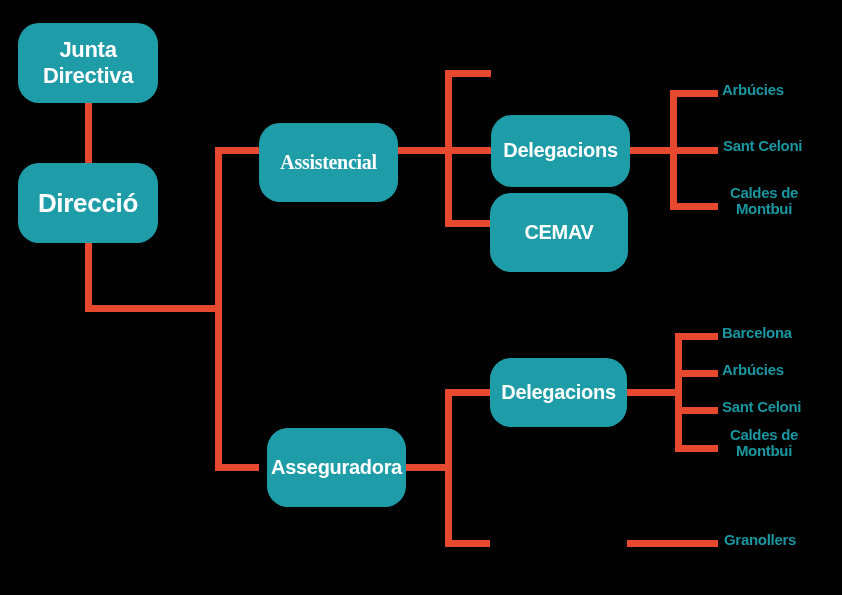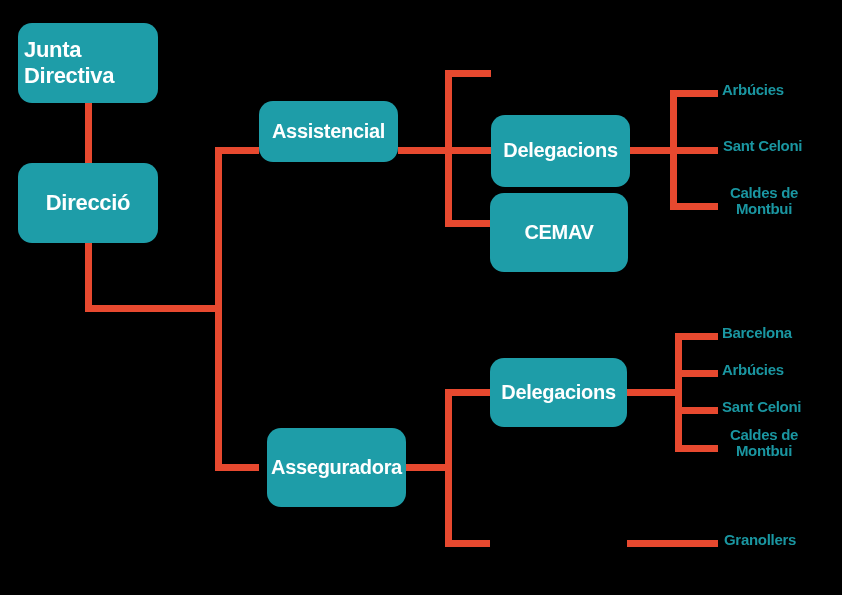--- a/index.html
+++ b/index.html
@@ -12,25 +12,25 @@
     width: 842px;
     height: 595px;
     background: var(--background, #000000);
     font-family: "Liberation Sans", sans-serif;
     overflow: hidden;
   }
   .box {
     position: absolute;
     background: var(--box-fill, #1E9DA8);
     color: var(--box-text, #FFFFFF);
-    border-radius: 14px;
+    border-radius: 21px;
     display: flex;
     align-items: center;
     justify-content: center;
-    text-align: left;
+    text-align: center;
     font-weight: bold;
     font-size: 20px;
     line-height: 1.18;
     letter-spacing: -0.3px;
     padding: 2px 6px;
     box-sizing: border-box;
   }
   .leaf {
     position: absolute;
     color: var(--leaf-text, #1A96A1);
@@ -82,23 +82,23 @@
   <div class="line" style="left:675px; top:333px; width:7px; height:119px;"></div>
   <div class="line" style="left:675px; top:333px; width:43px; height:7px;"></div>
   <div class="line" style="left:675px; top:370px; width:43px; height:7px;"></div>
   <div class="line" style="left:675px; top:407px; width:43px; height:7px;"></div>
   <div class="line" style="left:675px; top:445px; width:43px; height:7px;"></div>
 
   <div class="line" style="left:627px; top:540px; width:91px; height:7px;"></div>
 
   <div class="box" style="left:18px; top:23px; width:140px; height:80px; font-size:22px;">Junta Directiva</div>
 
-  <div class="box" style="left:18px; top:163px; width:140px; height:80px; font-size:22px;">Direcció</div>
+  <div class="box" style="left:18px; top:163px; width:140px; height:80px; font-size:26px;">Direcció</div>
 
-  <div class="box" style="left:259px; top:101px; width:139px; height:61px;">Assistencial</div>
+  <div class="box" style="left:259px; top:123px; width:139px; height:79px;font-family:Liberation Serif, serif;">Assistencial</div>
 
 
   <div class="box" style="left:491px; top:115px; width:139px; height:72px;">Delegacions</div>
 
   <div class="box" style="left:490px; top:193px; width:138px; height:79px;">CEMAV</div>
 
   <div class="box" style="left:267px; top:428px; width:139px; height:79px;">Asseguradora</div>
 
   <div class="box" style="left:490px; top:358px; width:137px; height:69px;">Delegacions</div>
 

